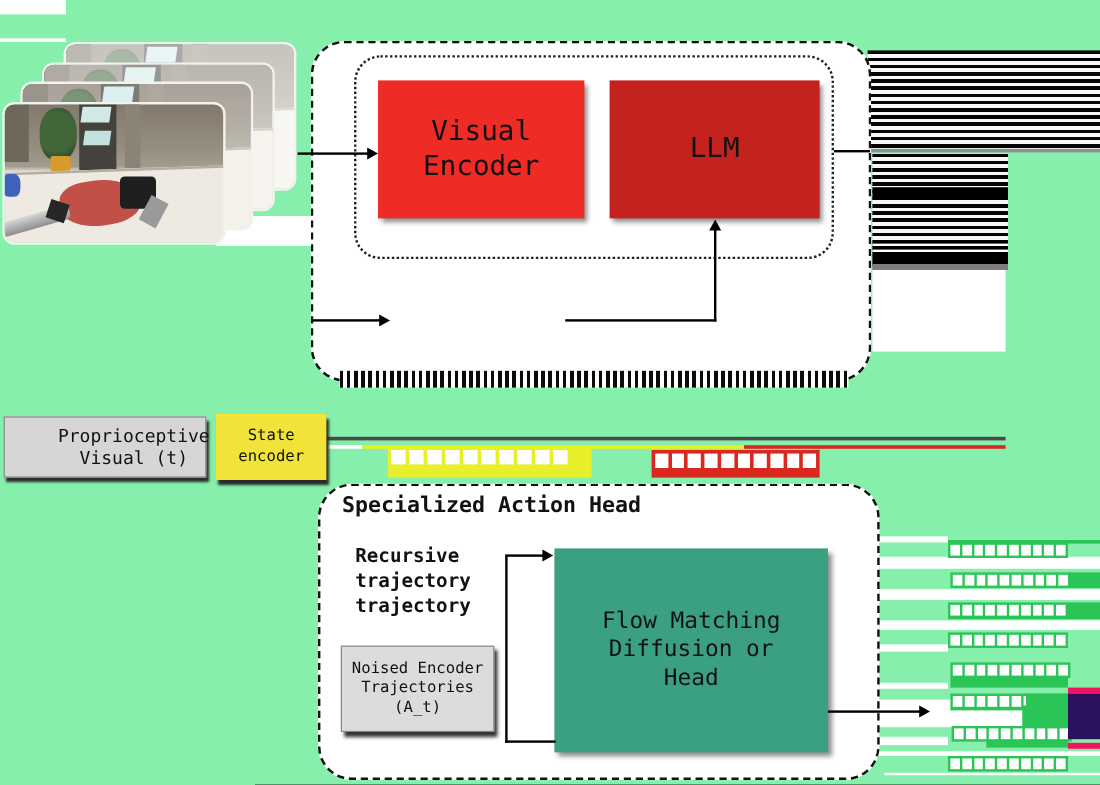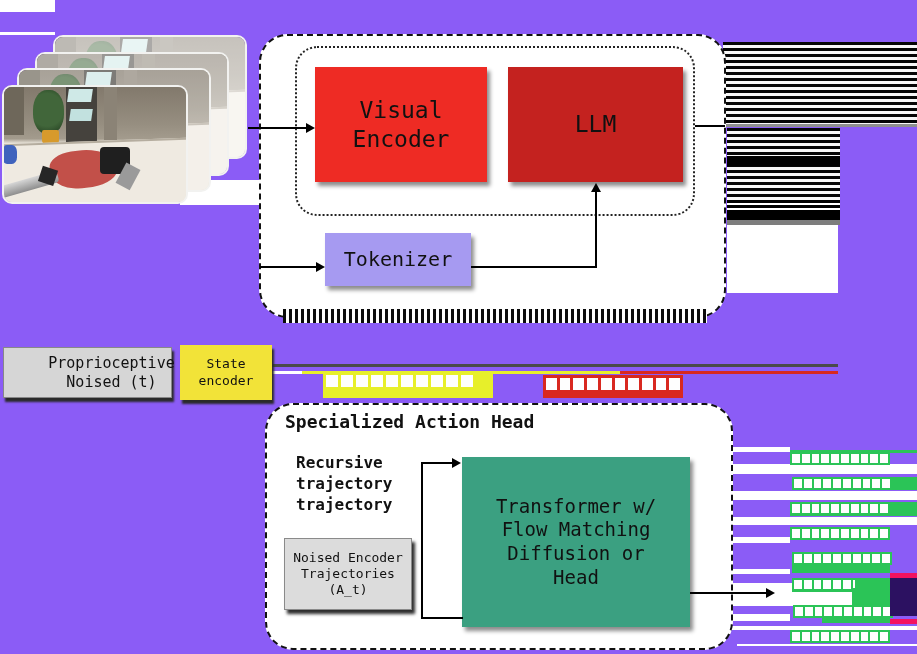--- a/index.html
+++ b/index.html
@@ -1,16 +1,16 @@
 <!DOCTYPE html>
 <html style="--background: #000000; --visual-encoder-red: #ee2b24; --llm-red: #c4221f; --tokenizer-purple: #a69af1; --proprio-gray: #d6d6d6; --state-encoder-yellow: #f2e338; --token-yellow: #e7ef2a; --token-red: #d8281f; --token-green: #2bc457; --transformer-teal: #3ba081; --noised-gray: #dcdcdc; --accent-pink: #f31260; --accent-purple: #2c1161; --line-gray: #8f8f8f;"><head>
 <meta charset="utf-8">
 <style>
   html,body{margin:0;padding:0;background:#000;}
-  #canvas{position:relative;width:917px;height:654px;background:#8b5cf6;overflow:hidden;
+  #canvas{position:relative;width:917px;height:654px;background:#86efac;overflow:hidden;
           font-family:"DejaVu Sans Mono","Liberation Mono",monospace;color:#111;}
   .abs{position:absolute;}
   
   .panel{position:absolute;background:#fff;border:2px dashed #111;border-radius:28px;box-sizing:border-box;}
   .dottedbox{position:absolute;background:#fff;border:2px dotted #222;border-radius:22px;box-sizing:border-box;}
   
   .cbox{position:absolute;display:flex;flex-direction:column;align-items:center;justify-content:center;
         text-align:center;box-sizing:border-box;}
   .cbox span{display:block;}
   .shadow{box-shadow:3px 4px 4px rgba(0,0,0,0.45);}
@@ -142,23 +142,20 @@
   <div class="zipper" style="left:283px;top:309px;width:424px;height:14px;z-index:6;"></div>
   <div class="dottedbox" style="left:295px;top:46px;width:400px;height:170px;z-index:6;"></div>
 
   <div class="cbox shadow" style="left:315px;top:67px;width:172px;height:115px;background:var(--visual-encoder-red);font-size:23px;z-index:7;">
     <span class="lbl">Visual</span>
     <span class="lbl">Encoder</span>
   </div>
   <div class="cbox shadow" style="left:508px;top:67px;width:175px;height:115px;background:var(--llm-red);font-size:23px;z-index:7;">
     <span class="lbl">LLM</span>
   </div>
-  <div class="cbox shadow" style="left:325px;top:233px;width:146px;height:53px;background:var(--tokenizer-purple);font-size:20px;z-index:7;">
-    <span class="lbl">Tokenizer</span>
-  </div>
 
   <div class="hline" style="left:248px;top:127px;width:60px;z-index:8;"></div>
   <div class="ah-r" style="left:306px;top:123px;z-index:8;"></div>
   <div class="hline" style="left:260px;top:266px;width:58px;z-index:8;"></div>
   <div class="ah-r" style="left:316px;top:262px;z-index:8;"></div>
   <div class="hline" style="left:471px;top:266px;width:126px;z-index:8;"></div>
   <div class="vline" style="left:595px;top:190px;height:78px;z-index:8;"></div>
   <div class="ah-u" style="left:591px;top:183px;z-index:8;"></div>
   <div class="hline" style="left:695px;top:125px;width:30px;z-index:8;"></div>
 
@@ -172,21 +169,21 @@
   <div class="abs" style="left:727px;top:220px;width:113px;height:5px;background:#7d7d7d;"></div>
   <div class="whiteband" style="left:727px;top:225px;width:111px;height:68px;"></div>
 
   <div class="abs" style="left:272px;top:364px;width:566px;height:3px;background:#4a4a4a;"></div>
   <div class="whiteband" style="left:272px;top:371px;width:30px;height:3px;"></div>
   <div class="abs" style="left:302px;top:371px;width:318px;height:3px;background:var(--token-yellow);"></div>
   <div class="abs" style="left:620px;top:371px;width:218px;height:3px;background:var(--token-red);"></div>
 
   <div class="cbox" style="left:3px;top:347px;width:169px;height:51px;background:var(--proprio-gray);border:1px solid #888;box-shadow:2px 4px 2px #2a2a2a;font-size:15px;padding-left:48px;">
     <span class="lbl">Proprioceptive</span>
-    <span class="lbl">Noised (t)</span>
+    <span class="lbl">Visual (t)</span>
   </div>
   <div class="cbox" style="left:180px;top:345px;width:92px;height:55px;background:var(--state-encoder-yellow);box-shadow:2px 4px 2px #2a2a2a;font-size:13px;">
     <span class="lbl">State</span>
     <span class="lbl">encoder</span>
   </div>
 
   <div class="strip strip-mid" style="left:323px;top:372px;width:170px;height:26px;background:var(--token-yellow);">
       <i class="sq"></i>
       <i class="sq"></i>
       <i class="sq"></i>
@@ -220,21 +217,20 @@
     <span style="display:block;">trajectory</span>
   </div>
 
   <div class="cbox" style="left:284px;top:538px;width:128px;height:72px;background:var(--noised-gray);border:1px solid #8a8a8a;box-shadow:3px 4px 3px #2e2e2e;font-size:13px;z-index:6;">
     <span class="lbl">Noised Encoder</span>
     <span class="lbl">Trajectories</span>
     <span class="lbl">(A_t)</span>
   </div>
 
   <div class="cbox shadow" style="left:462px;top:457px;width:228px;height:170px;background:var(--transformer-teal);font-size:19px;line-height:27px;z-index:6;">
-    <span class="lbl">Transformer w/</span>
     <span class="lbl">Flow Matching</span>
     <span class="lbl">Diffusion or</span>
     <span class="lbl">Head</span>
   </div>
 
   <div class="vline" style="left:421px;top:463px;height:156px;z-index:7;"></div>
   <div class="hline" style="left:421px;top:462px;width:34px;z-index:7;"></div>
   <div class="ah-r" style="left:452px;top:458px;z-index:7;"></div>
   <div class="hline" style="left:421px;top:617px;width:42px;z-index:7;"></div>
 

